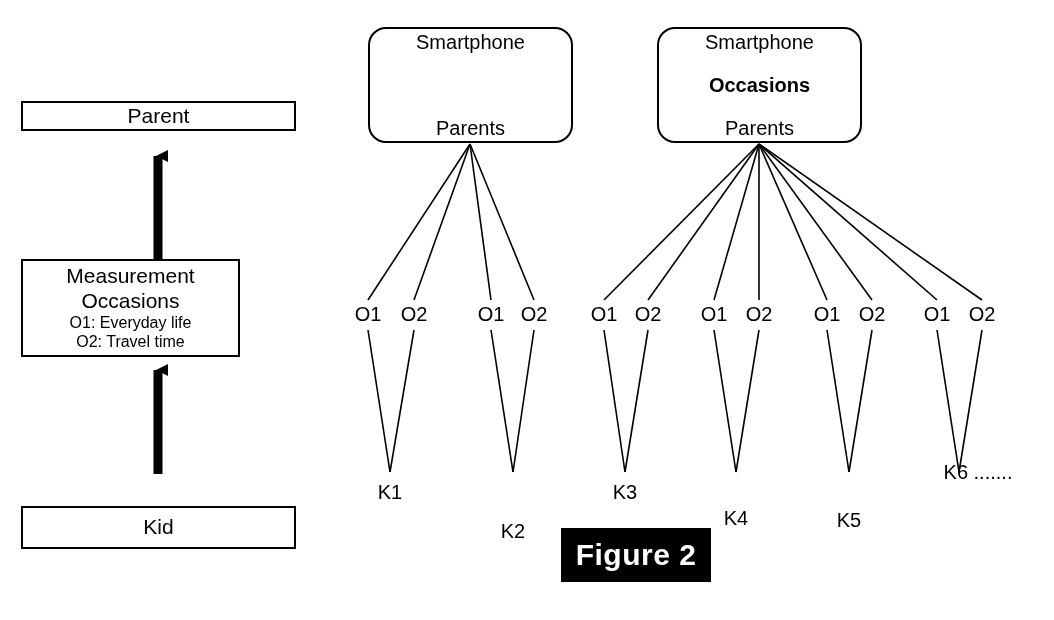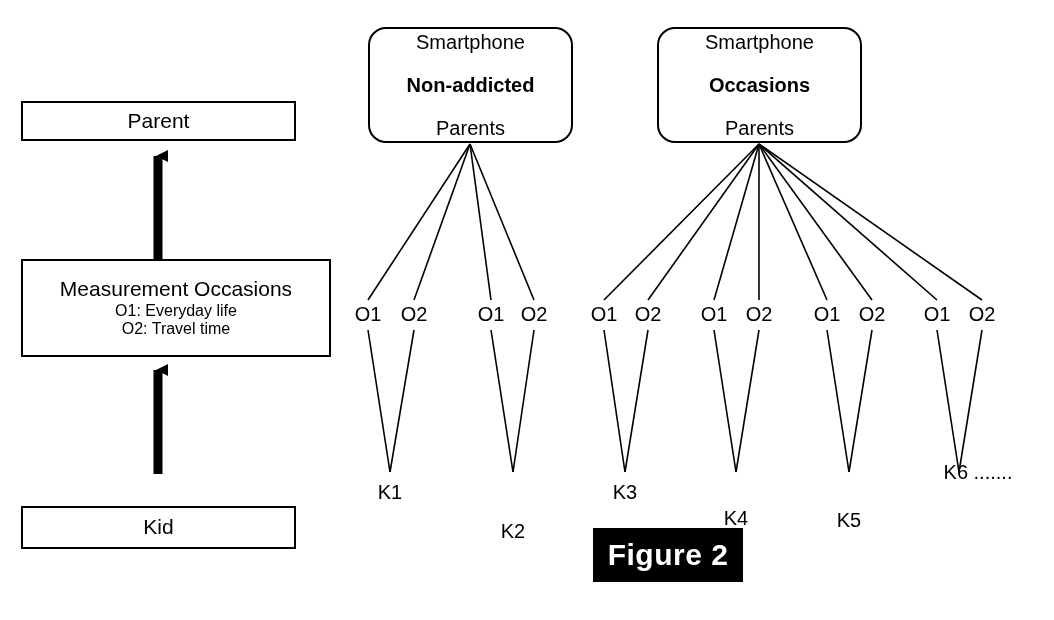--- a/index.html
+++ b/index.html
@@ -72,21 +72,20 @@
   .fig-caption {
     position: absolute;
     background: #000000;
     color: #ffffff;
     font-weight: bold;
     font-size: 30px;
     display: flex;
     align-items: center;
     justify-content: center;
     letter-spacing: 0.5px;
-    margin-left: 32px;
   }
 </style>
 </head>
 <body>
 
 <div id="canvas">
 
   <svg id="edges" viewBox="0 0 1054 620" xmlns="http://www.w3.org/2000/svg">
     <defs>
       <marker id="arrowUp" markerWidth="12" markerHeight="12" refX="6" refY="2" orient="auto" markerUnits="userSpaceOnUse">
@@ -133,37 +132,36 @@
       <line x1="759" y1="330" x2="736" y2="472"></line>
 
       <line x1="827" y1="330" x2="849" y2="472"></line>
       <line x1="872" y1="330" x2="849" y2="472"></line>
 
       <line x1="937" y1="330" x2="959" y2="472"></line>
       <line x1="982" y1="330" x2="959" y2="472"></line>
     </g>
   </svg>
 
-  <div class="box" style="left:21px; top:101px; width:275px; height:40px;">
+  <div class="box" style="left:21px; top:101px; width:275px; height:30px;">
     <div class="box-title">Parent</div>
   </div>
 
-  <div class="box" style="left:21px; top:259px; width:310px; height:98px;">
+  <div class="box" style="left:21px; top:259px; width:219px; height:98px;">
     <div class="box-title">Measurement Occasions</div>
     <div class="box-sub">O1: Everyday life</div>
     <div class="box-sub">O2: Travel time</div>
   </div>
 
   <div class="box" style="left:21px; top:474px; width:275px; height:43px;margin-top:32px;">
     <div class="box-title">Kid</div>
   </div>
 
   <div class="rbox" style="left:368px; top:27px; width:205px; height:116px;">
     <div>Smartphone</div>
-    <div class="strong">Non-addicted</div>
     <div>Parents</div>
   </div>
 
   <div class="node-label" style="left:368px; top:303px;">O1</div>
   <div class="node-label" style="left:414px; top:303px;">O2</div>
   <div class="node-label" style="left:491px; top:303px;">O1</div>
   <div class="node-label" style="left:534px; top:303px;">O2</div>
 
   <div class="node-label" style="left:390px; top:481px;">K1</div>
   <div class="node-label" style="left:513px; top:481px;margin-top:39px;">K2</div>

